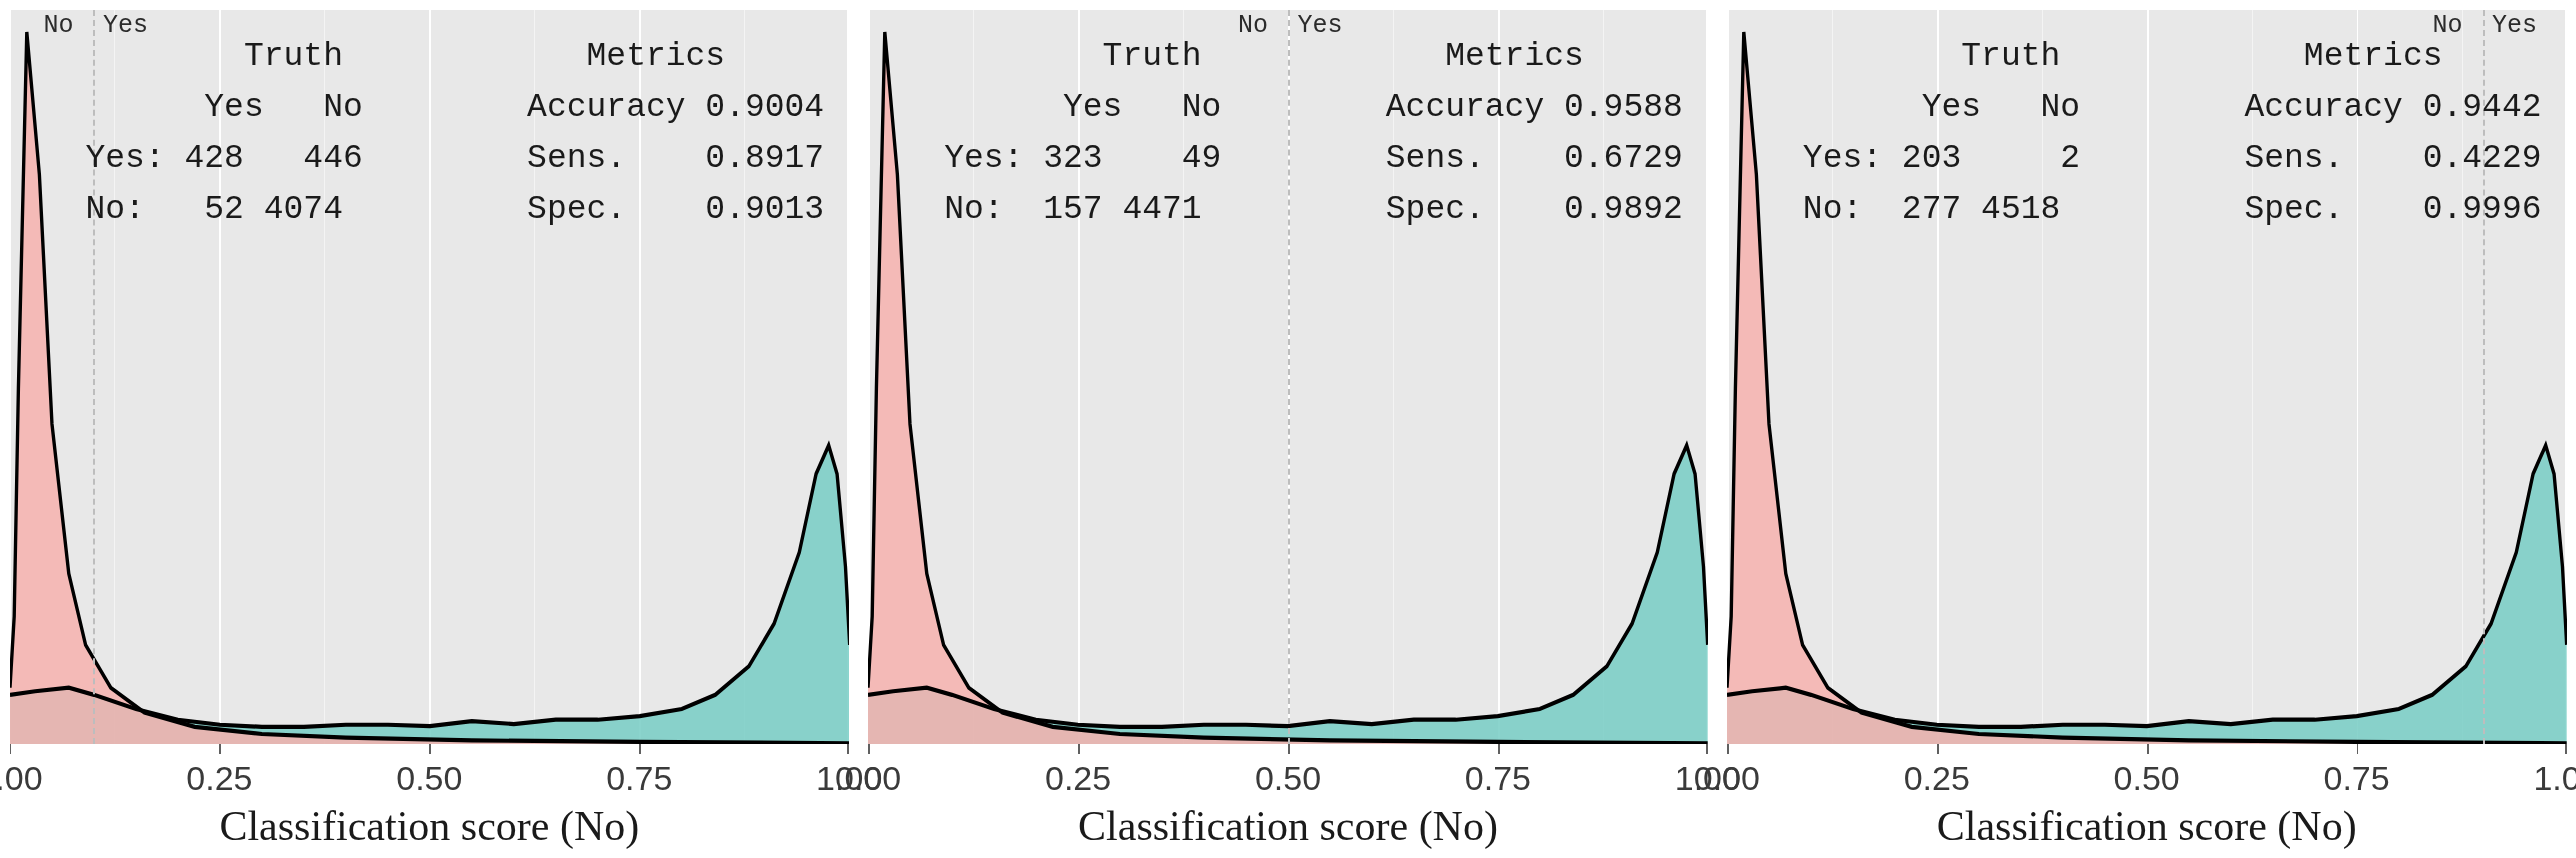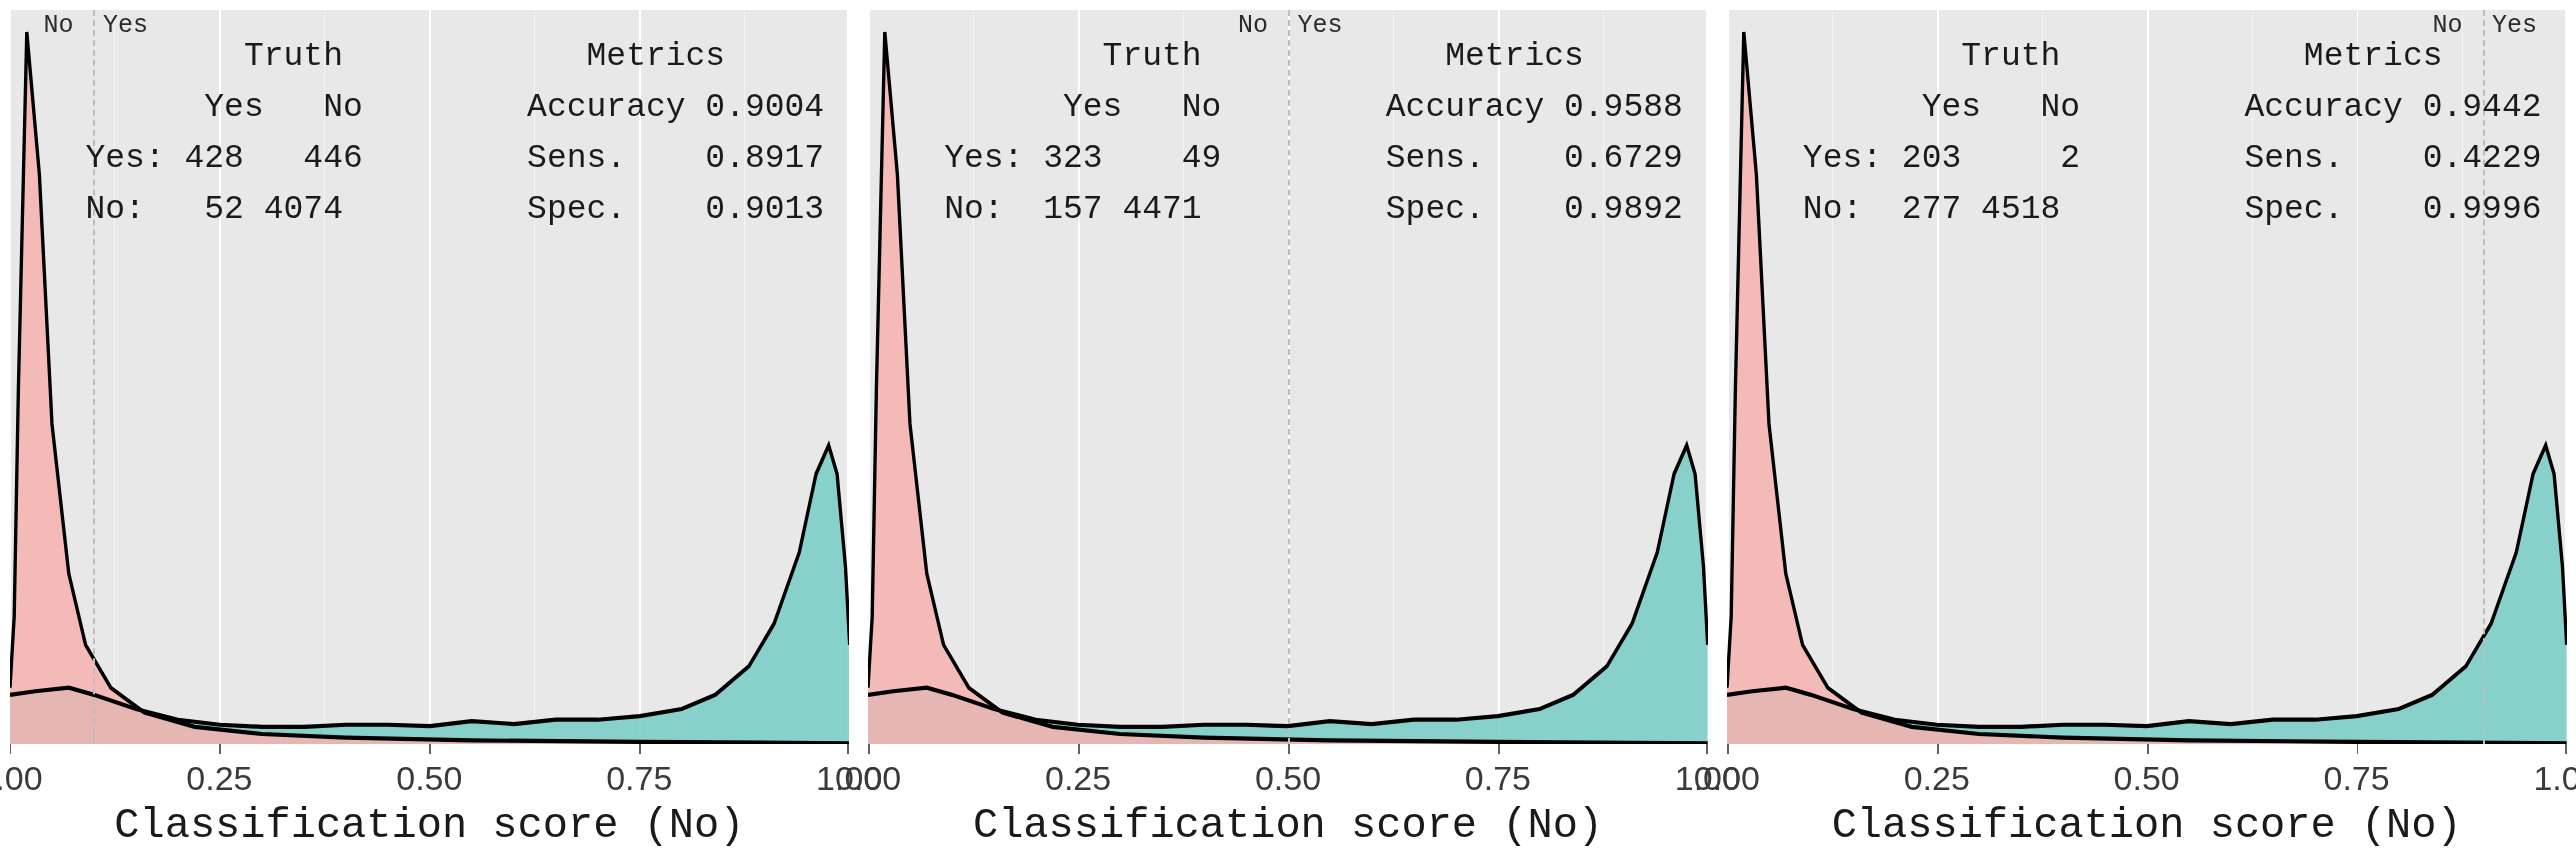--- a/index.html
+++ b/index.html
@@ -78,21 +78,21 @@
   .tick-marks {
     position: relative;
     height: 9.5px;
   }
   .tick-marks div {
     position:absolute; width:1.9px; height:9.5px; background:#606060; top:0;
   }
   .xlabel {
     text-align: center;
     font-size: 42px;
-    font-family: Liberation Mono, monospace;
+    font-family: Liberation Serif, serif;
     color: #1a1a1a;
     padding-top: 3.8px;
   }
 </style>
 </head>
 <body>
 
 <div class="panel">
   <div class="plot-area">
     <div class="gridline-v" style="left:0%"></div>

